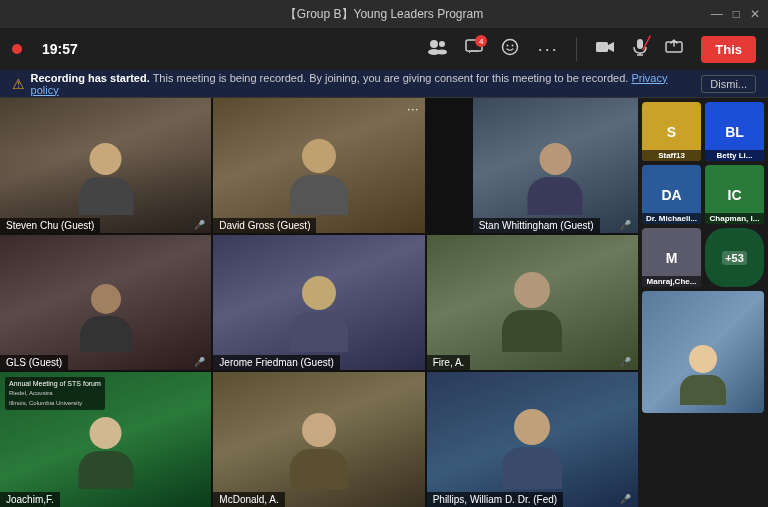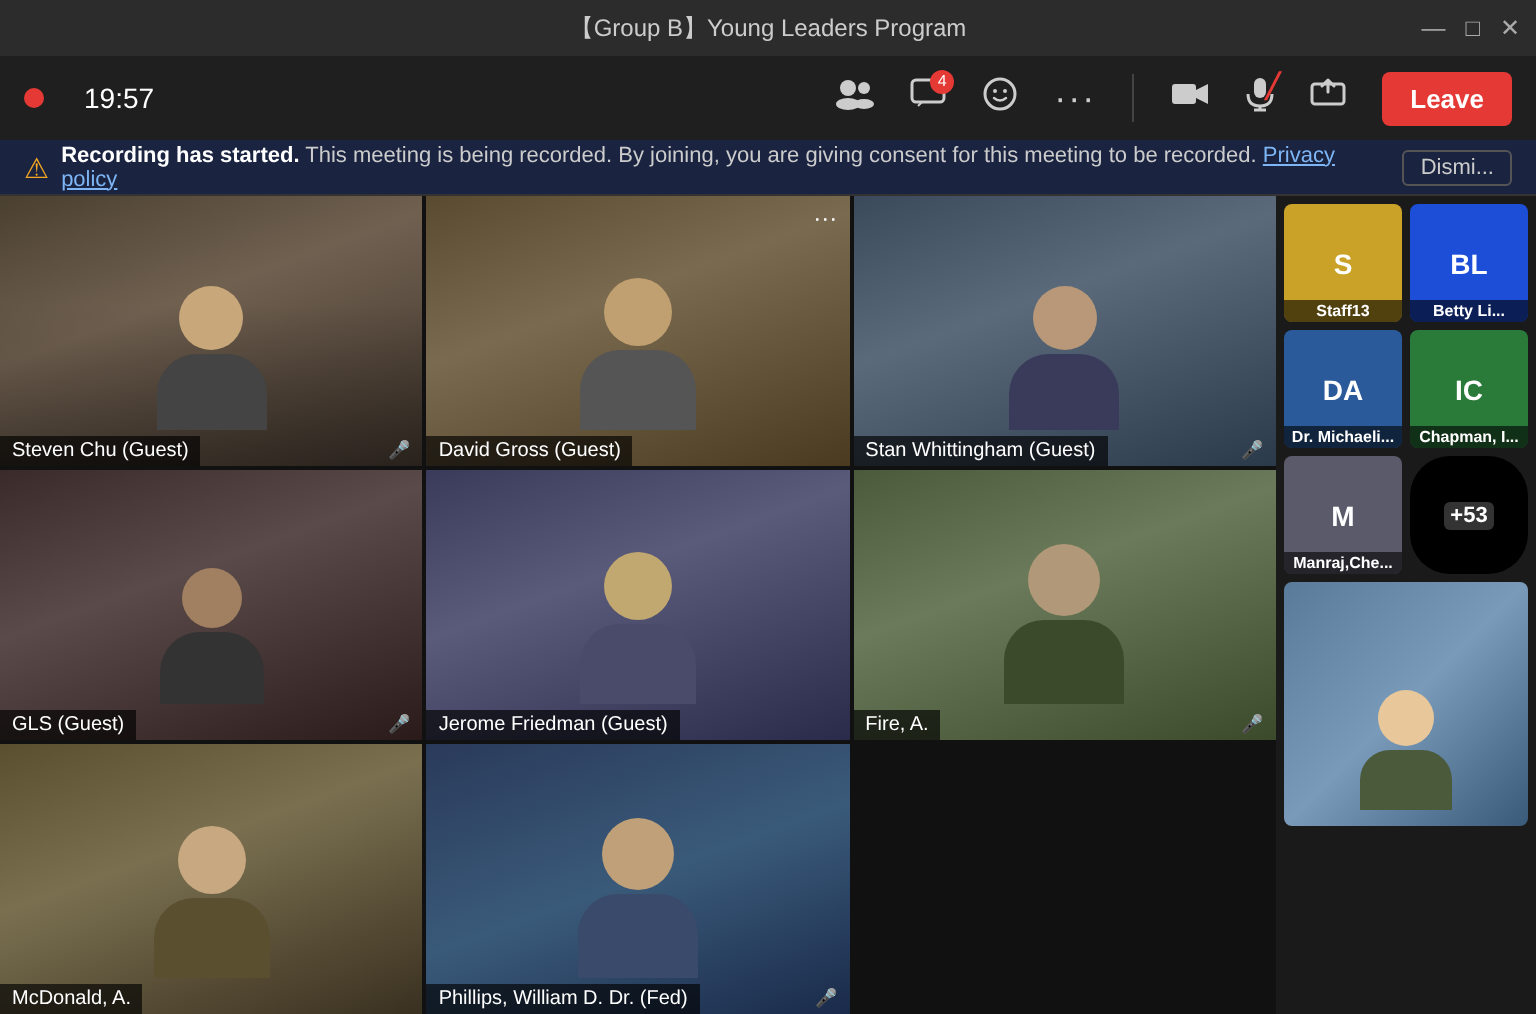--- a/index.html
+++ b/index.html
@@ -43,21 +43,21 @@
       background: #1f1f1f;
       height: 42px;
       display: flex;
       align-items: center;
       padding: 0 12px;
       gap: 16px;
     }
     #timer {
       color: #fff;
       font-size: 14px;
-      font-weight: normal;
+      font-weight: bold;
     }
     .rec-dot {
       width: 10px;
       height: 10px;
       background: #e53935;
       border-radius: 50%;
       display: inline-block;
       margin-right: 4px;
     }
     .toolbar-spacer { flex: 1; }
@@ -152,21 +152,21 @@
 
     .video-cell {
       position: relative;
       overflow: hidden;
       background: #404040;
     }
 
     
     .vid-bg-1 { background: linear-gradient(135deg, #3a3a3a 0%, #5a5a5a 50%, #2a2a3a 100%); }
     .vid-bg-2 { background: linear-gradient(135deg, #4a3a2a 0%, #6a5a4a 50%, #3a2a1a 100%); }
-    .vid-bg-3 { background: linear-gradient(135deg, #2a3a4a 0%, #4a5a6a 50%, #1a2a3a 100%); }
+    .vid-bg-3 { background: linear-gradient(135deg, #2a3a4a 0%, #4a5a6a 50%, #1a2a3a 100%); margin-left: 46px; }
 
     .video-name-label {
       position: absolute;
       bottom: 0;
       left: 0;
       background: rgba(0,0,0,0.65);
       color: #fff;
       font-size: 10px;
       padding: 2px 6px;
       max-width: 90%;
@@ -233,21 +233,21 @@
 
     .av-yellow { background: #c9a227; }
     .av-teal { background: #1d4ed8; }
     .av-blue { background: #2a5a9a; }
     .av-green { background: #2a7a3a; }
     .av-gray { background: #5a5a6a; }
     .av-photo {
       background: linear-gradient(135deg, #3a6a9a, #5a9aca);
       overflow: hidden;
     }
-    .av-darkblue { background: #000000; border-radius: 20px; }
+    .av-darkblue { background: #14532d; border-radius: 20px; }
 
     .plus-badge {
       background: rgba(255,255,255,0.2);
       border-radius: 3px;
       padding: 1px 3px;
       font-size: 11px;
     }
   </style>
 </head>
 <body>
@@ -305,21 +305,21 @@
         <line x1="4" y1="17" x2="10" y2="17" stroke="#ccc" stroke-width="1.5"></line>
       </svg>
       <span style="position:absolute;top:-2px;right:-3px;color:#e53935;font-size:12px;font-weight:bold;">╱</span>
     </span>
     <span class="toolbar-icon">
       <svg width="18" height="16" viewBox="0 0 18 16" fill="none">
         <rect x="1" y="3" width="16" height="10" rx="1.5" stroke="#ccc" stroke-width="1.5"></rect>
         <path d="M9 7 L9 1 M6 4 L9 1 L12 4" stroke="#ccc" stroke-width="1.5" stroke-linecap="round" stroke-linejoin="round"></path>
       </svg>
     </span>
-    <button id="leave-btn">Leave</button>
+    <button id="leave-btn">This</button>
   </div>
 </div>
 
 <div id="recording-banner">
   <span class="warning-icon">⚠</span>
   <span id="banner-text">
     <strong>Recording has started.</strong>
     <span> This meeting is being recorded. By joining, you are giving consent for this meeting to be recorded.</span>
     <a href="#">Privacy policy</a>
   </span>
@@ -391,20 +391,34 @@
       <div style="width:100%;height:100%;background:linear-gradient(160deg,#4a5a3a 0%,#6a7a5a 40%,#3a4a2a 100%);position:relative;">
         <div style="position:absolute;bottom:18px;left:50%;transform:translateX(-50%);">
           <div style="width:36px;height:36px;background:#b09878;border-radius:50%;margin:0 auto;"></div>
           <div style="width:60px;height:42px;background:#3a4a2a;border-radius:20px 20px 0 0;margin:2px auto 0;"></div>
         </div>
       </div>
       <div class="video-name-label">Fire, A.</div>
       <span style="position:absolute;bottom:3px;right:6px;color:#aaa;font-size:9px;">🎤</span>
     </div>
 
+    <div class="video-cell">
+      <div style="width:100%;height:100%;background:linear-gradient(160deg,#1a5a2a 0%,#2a7a3a 50%,#0a3a1a 100%);position:relative;">
+
+        <div style="position:absolute;top:5px;left:5px;background:rgba(0,0,0,0.6);color:#fff;font-size:7px;padding:2px 4px;border-radius:2px;line-height:1.3;">
+          Annual Meeting of STS forum<br>
+          <span style="font-size:6px;color:#ccc;">Riedel, Acoustra<br>Illinois, Columbia University</span>
+        </div>
+        <div style="position:absolute;bottom:18px;left:50%;transform:translateX(-50%);">
+          <div style="width:32px;height:32px;background:#d0b890;border-radius:50%;margin:0 auto;"></div>
+          <div style="width:55px;height:38px;background:#2a4a2a;border-radius:20px 20px 0 0;margin:2px auto 0;"></div>
+        </div>
+      </div>
+      <div class="video-name-label">Joachim,F.</div>
+    </div>
 
     <div class="video-cell">
       <div style="width:100%;height:100%;background:linear-gradient(160deg,#5a5030 0%,#7a7050 40%,#3a3020 100%);position:relative;">
         <div style="position:absolute;bottom:18px;left:50%;transform:translateX(-50%);">
           <div style="width:34px;height:34px;background:#c8a880;border-radius:50%;margin:0 auto;"></div>
           <div style="width:58px;height:40px;background:#5a5030;border-radius:20px 20px 0 0;margin:2px auto 0;"></div>
         </div>
       </div>
       <div class="video-name-label">McDonald, A.</div>
     </div>

